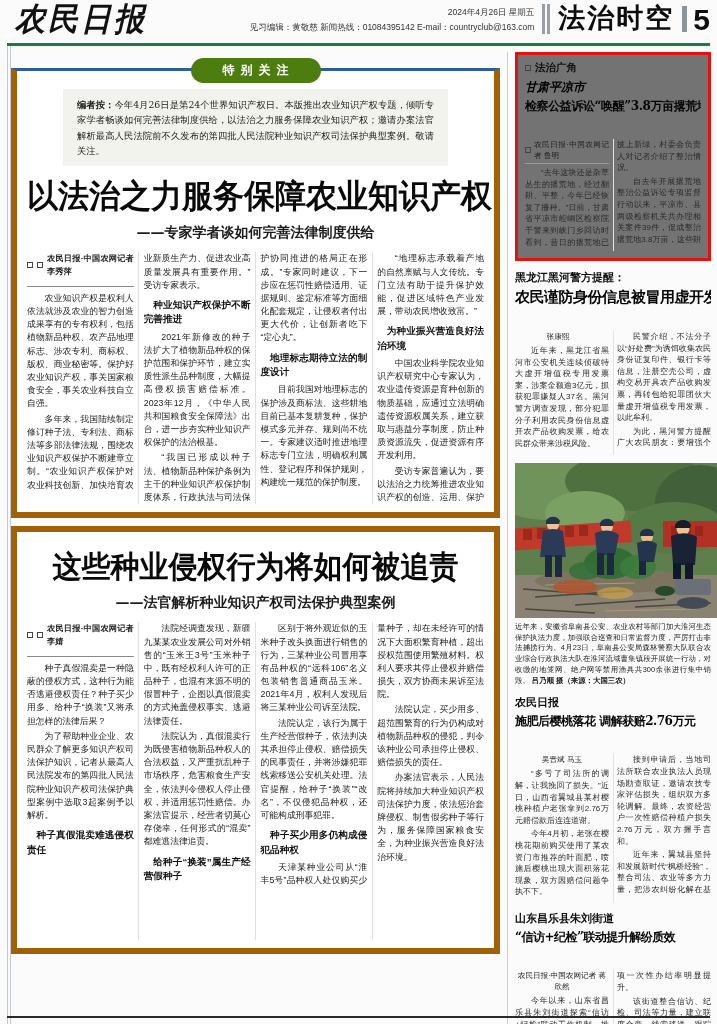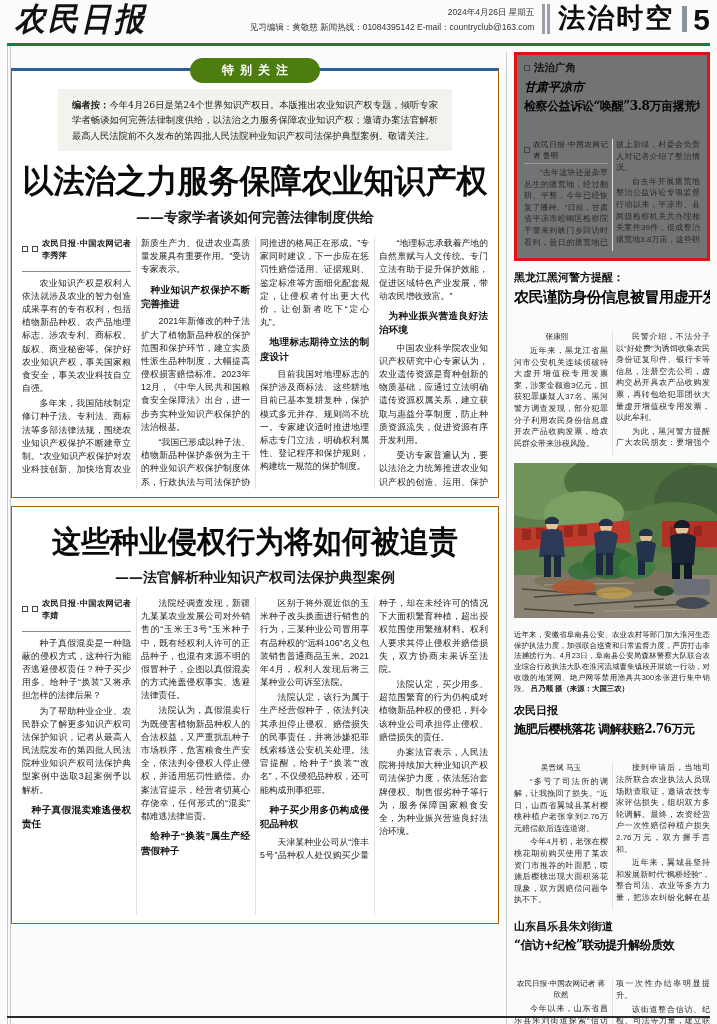--- a/index.html
+++ b/index.html
@@ -15,21 +15,21 @@
   .section-title { font-size:27px; font-weight:900; color:#0d0d0d; letter-spacing:2px; line-height:1; padding-bottom:2px; }
   .page-no-bar { width:5px; height:26px; background:#8d949c; margin:0 6px 2px 8px; }
   .page-no { font-size:30px; font-weight:900; color:#0d0d0d; line-height:1; }
 
   
   .main { display:flex; gap:7px; padding-top:6px; border-left:4px double #c3c9d2; }
   .left-col { width:489px; }
   .right-col { width:204px; border-left:1px solid #c9ccd2; padding-left:7px; }
 
   
-  .abox { border:1px solid #a16207; position:relative; padding:10px 10px 8px; background:#fff; }
+  .abox { border:6px solid #a16207; position:relative; padding:10px 10px 8px; background:#fff; }
   .abox.first { border-top:3px solid #2b5f96; margin-top:16px; }
   .badge { position:absolute; top:-13px; left:50%; transform:translateX(-50%); background:#4d7c0f; color:#fff; font-size:12px; font-weight:bold; letter-spacing:6px; padding:4px 26px 4px 32px; border-radius:14px; white-space:nowrap; }
   .ednote { background:#f3f3ee; margin:8px 36px 10px; padding:8px 14px; font-family:"DejaVu Serif",serif; font-size:9.3px; line-height:1.65; color:#222; text-align:justify; }
   .ednote b { font-weight:bold; }
   .main-headline { font-family:"DejaVu Serif",serif; font-size:31px; font-weight:900; text-align:center; color:#0a0a0a; letter-spacing:0; margin:6px 0 6px; transform:scaleY(1.05); white-space:nowrap; }
   .main-headline.h2 { font-size:29px; }
   .sub-headline { font-family:"DejaVu Serif",serif; font-size:14px; font-weight:600; text-align:center; color:#1c1c1c; margin-bottom:10px; }
   .cols4 { column-count:4; column-gap:10px; column-rule:1px solid #e0e0e0; font-size:8.8px; line-height:1.5; color:#222; text-align:justify; overflow:hidden; }
   .cols4 p { text-indent:2em; margin-bottom:2px; }
   .crosshead { font-size:9.6px; font-weight:bold; color:#111; margin:6px 0 4px; text-indent:1em; }
@@ -55,21 +55,21 @@
   .hl-13 { font-size:15px; letter-spacing:-0.5px; margin-bottom:4px;text-align:center; }
   .hl-12 { font-size:12px; letter-spacing:-0.5px; margin-bottom:4px; }
   .rc-body-heihe { height:124px; }
   .rc-body-yicheng { height:148px; }
   .rc-body-changle { height:92px; }
   .tar { text-align:center; padding-right:8px; }
   .tac { text-align:center; }
 
   .photo-wrap { margin-top:8px; }
   .photo-wrap svg { display:block; width:204px; height:155px; }
-  .caption { font-size:7.4px; line-height:1.45; color:#222; text-align:justify; margin-top:12px; }
+  .caption { font-size:7.4px; line-height:1.45; color:#222; text-align:justify; margin-top:4px; }
   .caption .credit { font-weight:bold; }
 
   .bottom-rule { position:absolute; left:7px; right:7px; bottom:6px; border-top:2px solid #2a2a2a; }
 </style>
 </head>
 <body>
 
 <div class="page">
 
   <header class="masthead">

